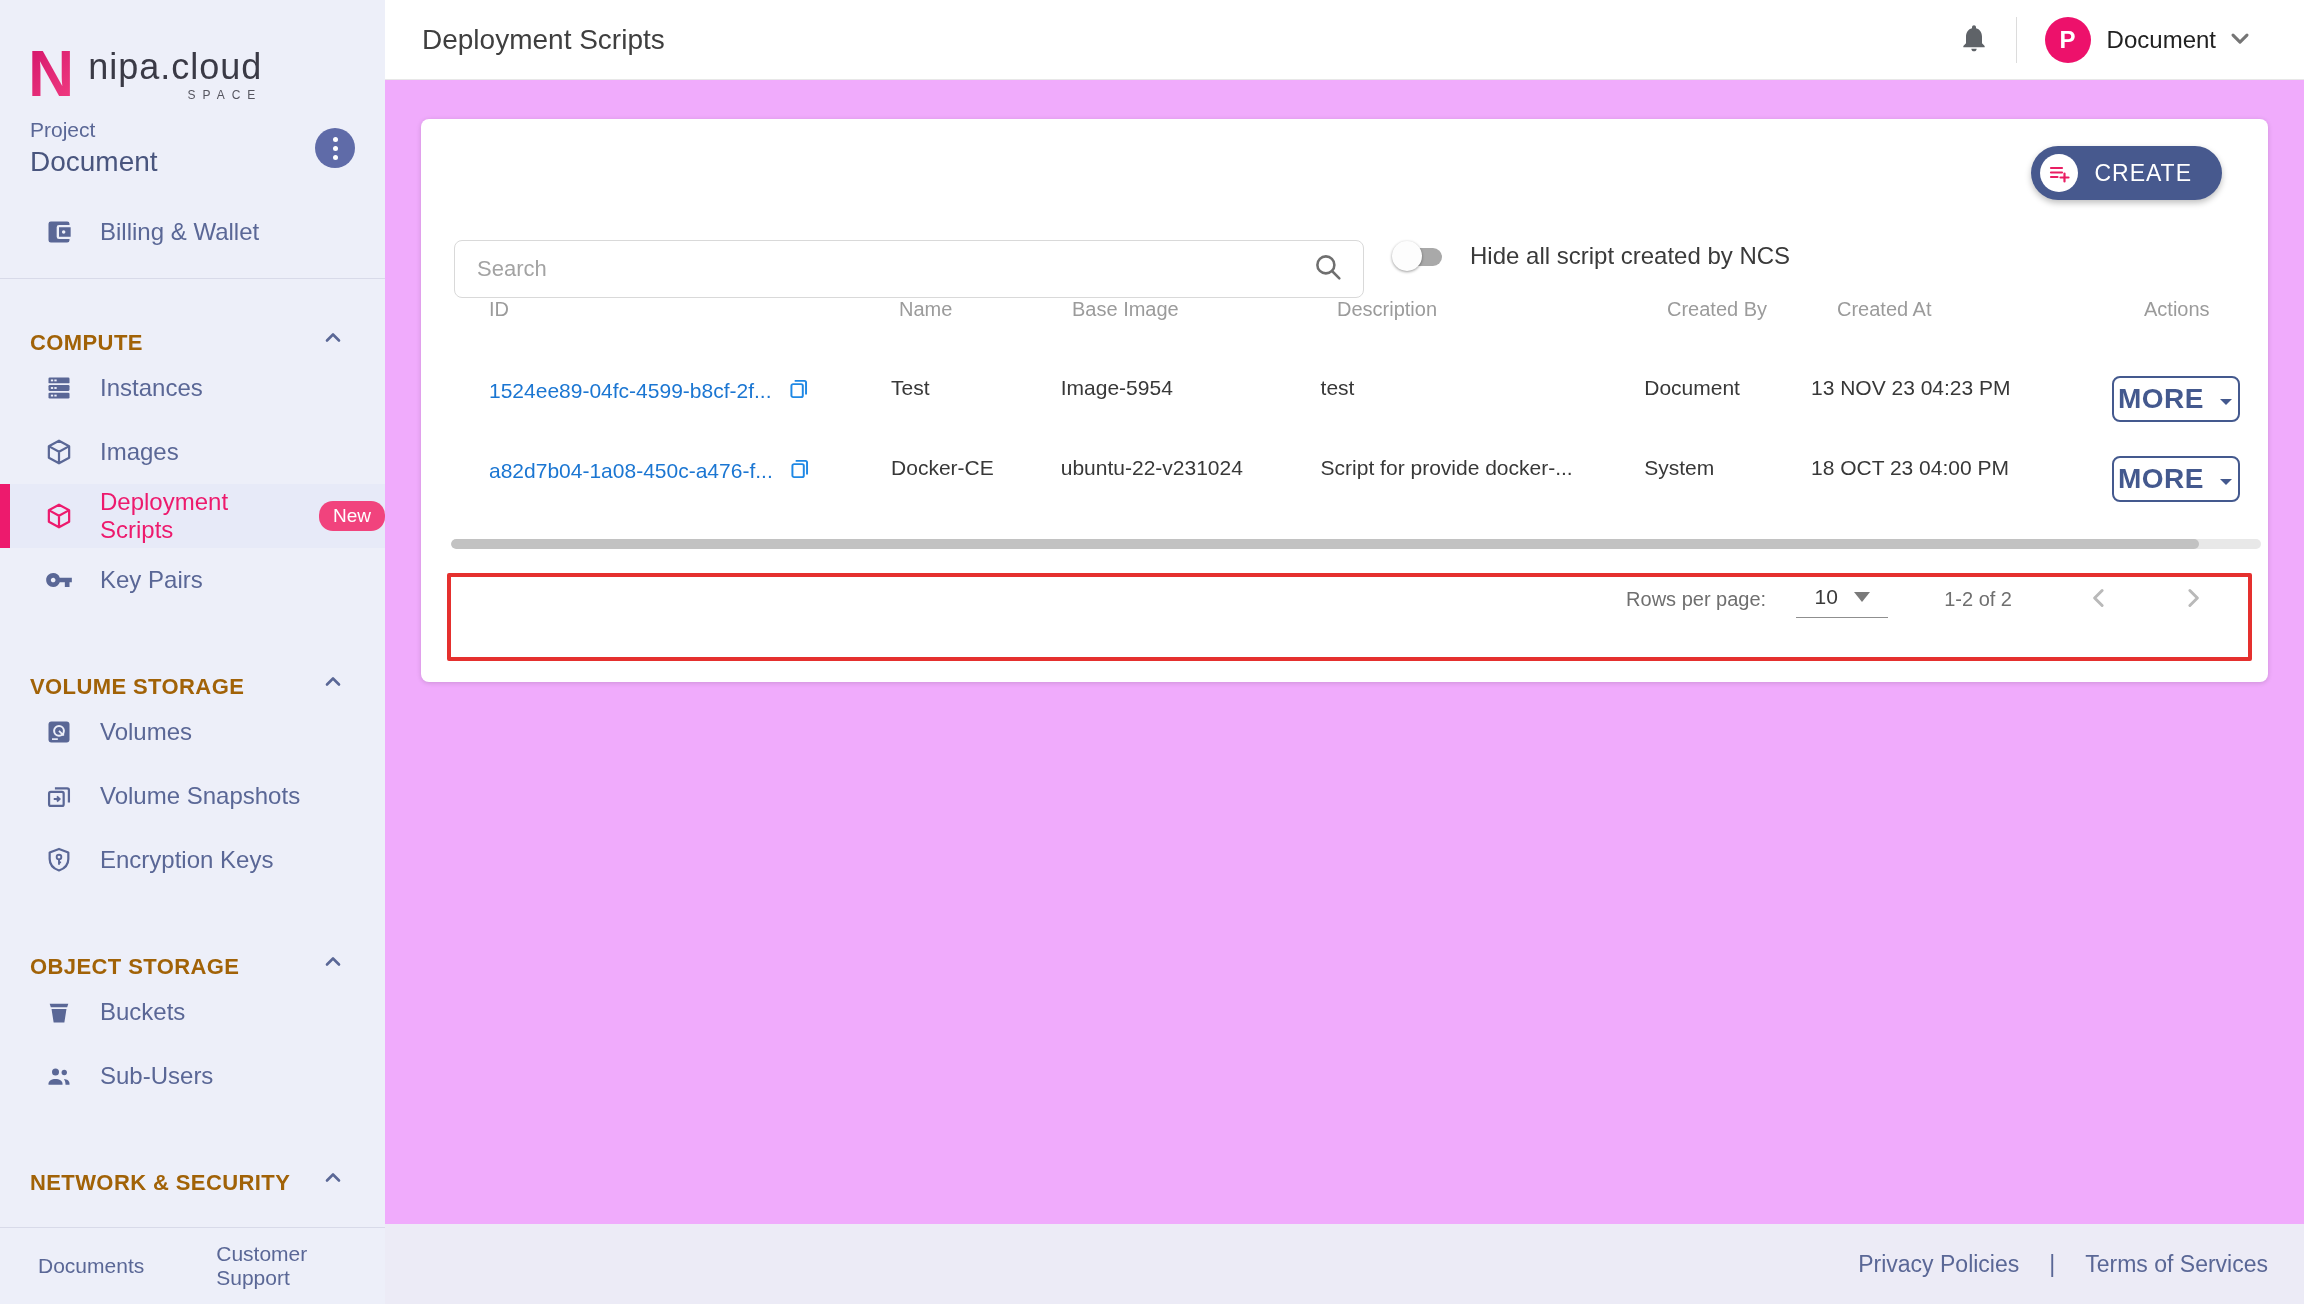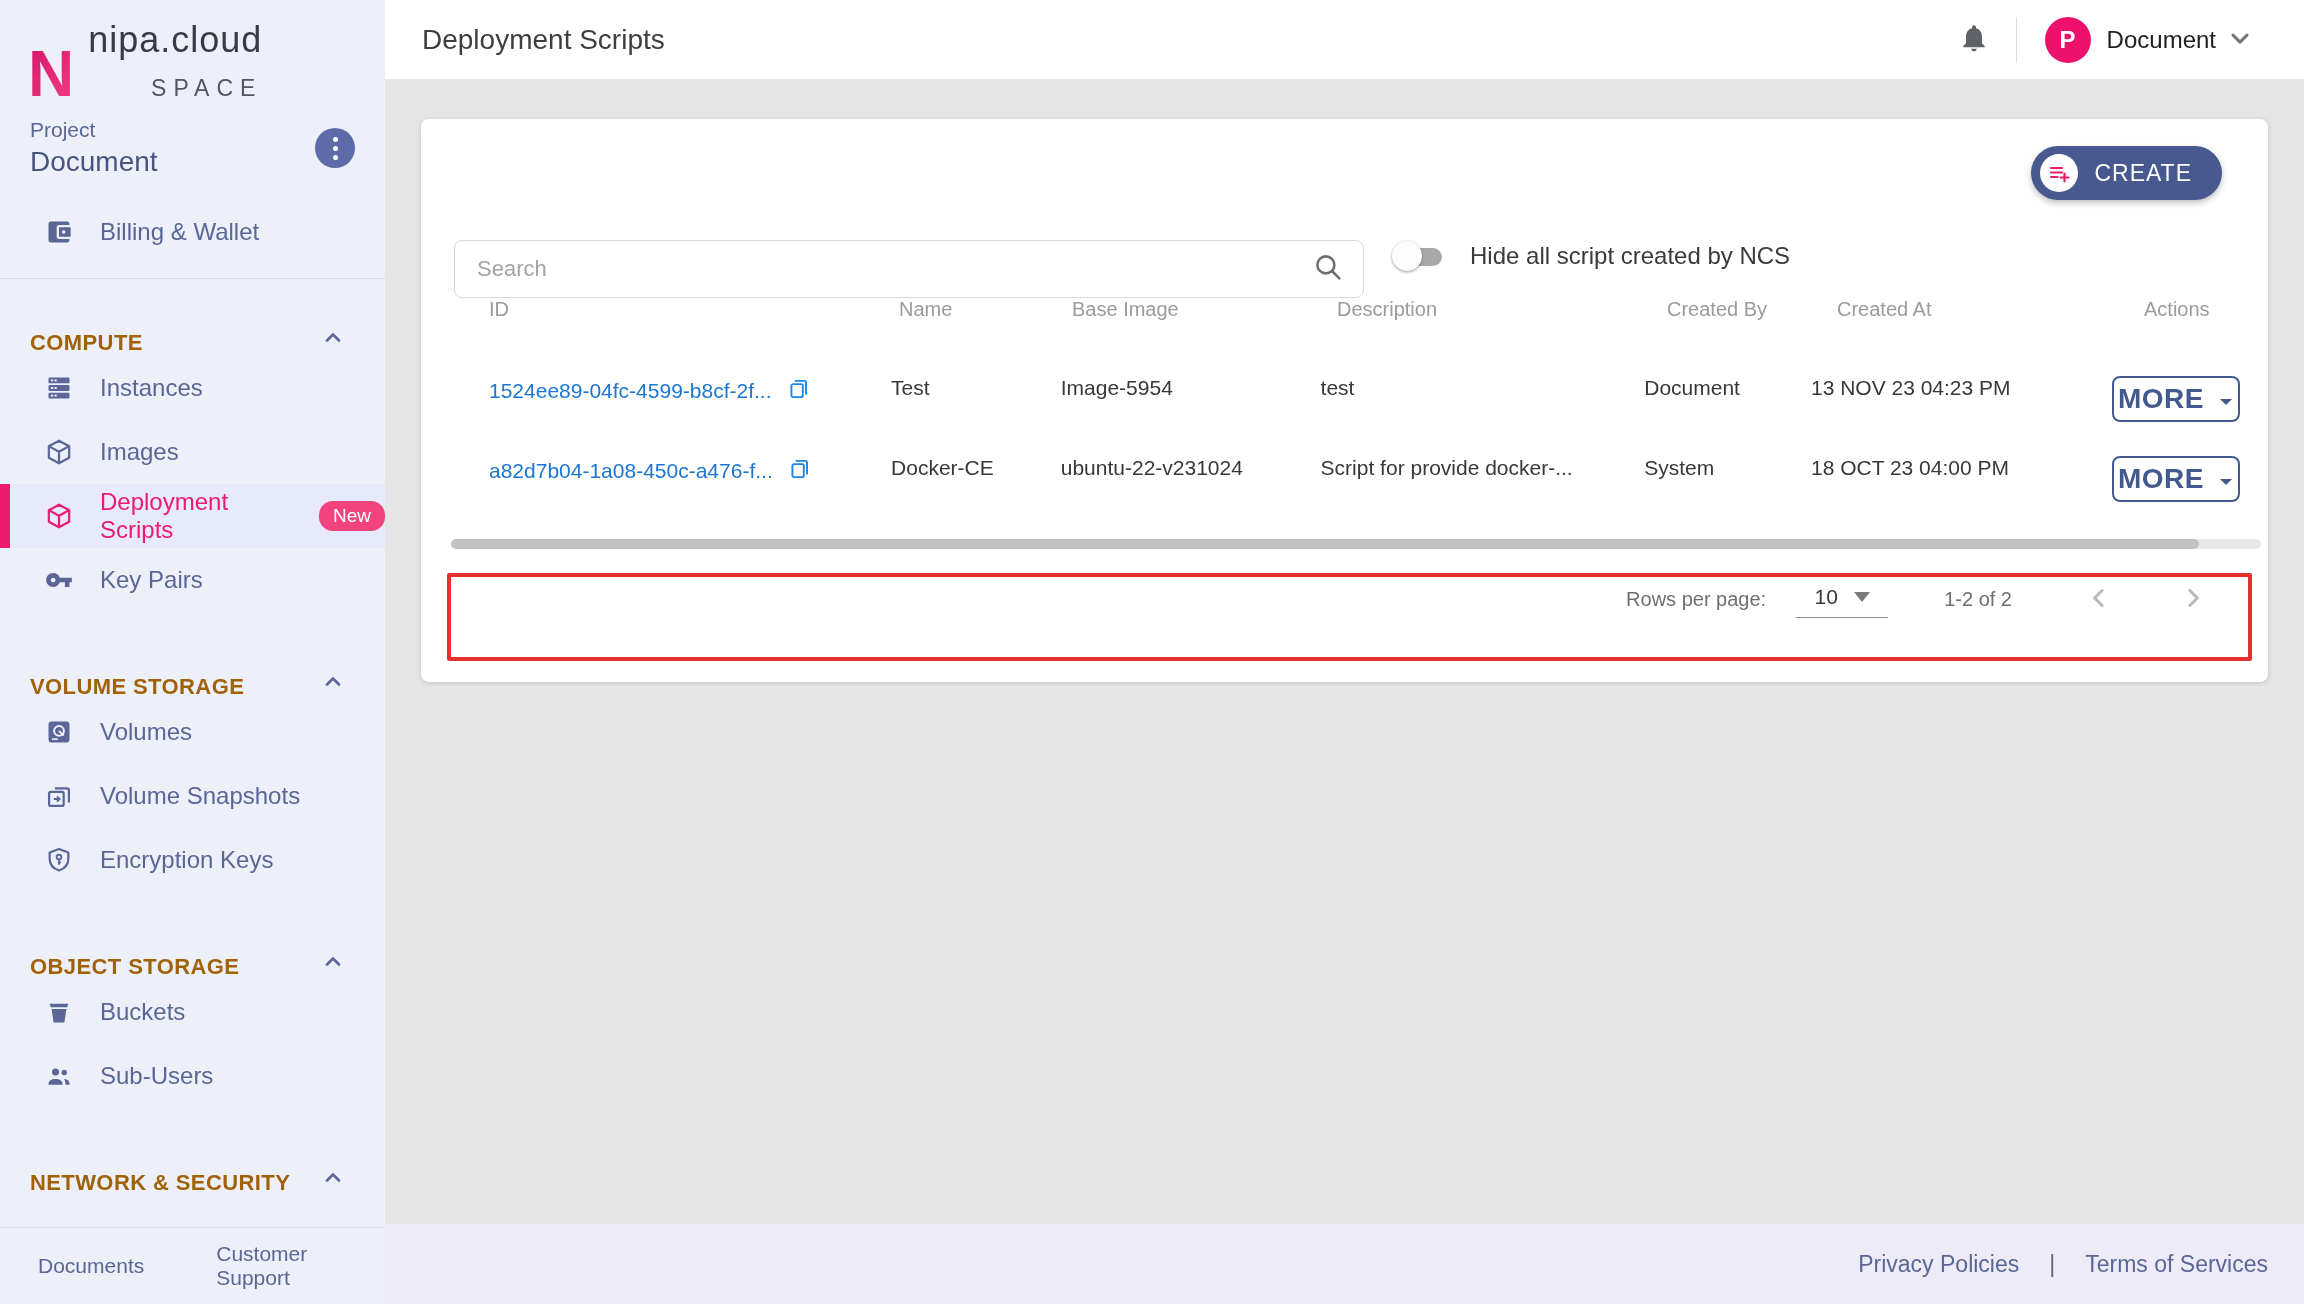--- a/index.html
+++ b/index.html
@@ -8,21 +8,21 @@
   .app { position:relative; width:2304px; height:1304px; display:flex; }
 
   
   .sidebar { width:385px; height:1304px; background:#edeff9; display:flex; flex-direction:column; flex-shrink:0; }
   .logo-row { display:flex; align-items:flex-end; padding:16px 0 0 28px; height:104px; }
   .logo-n { font-size:64px; font-weight:800; line-height:.9;
     background:linear-gradient(135deg,#d4166b,#f23d82);
     -webkit-background-clip:text; background-clip:text; color:transparent; }
   .logo-texts { margin-left:14px; display:flex; flex-direction:column; align-items:flex-end; padding-bottom:2px; }
   .logo-main { font-size:36px; color:#3a3a46; letter-spacing:1px; }
-  .logo-sub { font-size:23px; color:#55555f; letter-spacing:7px; margin-top:14px; }
+  .logo-sub { font-size:12px; color:#55555f; letter-spacing:7px; margin-top:0; }
 
   .project-row { display:flex; align-items:center; justify-content:space-between; padding:14px 30px 0 30px; }
   .project-label { font-size:21px; color:#5a6796; }
   .project-name { font-size:28px; color:#49557e; margin-top:4px; }
   .kebab-btn { width:40px; height:40px; border-radius:50%; background:#5f6ba8; border:none;
     display:flex; flex-direction:column; align-items:center; justify-content:center; gap:4px; cursor:pointer; }
   .kebab-btn i { width:5px; height:5px; border-radius:50%; background:#fff; }
 
   .side-item { height:64px; display:flex; align-items:center; padding-left:44px; font-size:24px; color:#5a6796; cursor:pointer; position:relative; }
   .side-item .ic { width:30px; height:30px; margin-right:26px; flex-shrink:0; display:flex; align-items:center; justify-content:center; }
@@ -40,21 +40,21 @@
   .right-col { flex:1; display:flex; flex-direction:column; }
   .topbar { height:80px; background:#fff; border-bottom:1px solid #e7e7e7; display:flex; align-items:center; padding:0 50px 0 37px; }
   .page-title { font-size:28px; color:#3f3f3f; font-weight:500; }
   .topbar-right { margin-left:auto; display:flex; align-items:center; }
   .bell { background:none; border:none; cursor:pointer; display:flex; margin-right:26px; }
   .top-divider { width:1px; height:46px; background:#dcdcdc; margin-right:28px; }
   .avatar { width:46px; height:46px; border-radius:50%; background:#ed116b; color:#fff; font-size:24px; font-weight:bold;
     display:flex; align-items:center; justify-content:center; margin-right:16px; }
   .account-name { font-size:24px; color:#212121; margin-right:10px; cursor:pointer; }
 
-  .main { flex:1; background:#e5e5e5; position:relative; }
+  .main { flex:1; background:#f0abfc; position:relative; }
   .card { position:absolute; left:36px; top:39px; width:1847px; height:563px; background:#fff; border-radius:8px;
     box-shadow:0 1px 5px rgba(0,0,0,.15); }
 
   .create-row { display:flex; justify-content:flex-end; padding:27px 46px 0 0; }
   .create-btn { height:54px; border-radius:27px; background:#47598e; border:none; color:#fff; font-size:23px;
     letter-spacing:1px; display:flex; align-items:center; padding:0 30px 0 9px; cursor:pointer;
     box-shadow:0 3px 6px rgba(0,0,0,.25); font-family:inherit; }
   .create-circle { width:38px; height:38px; border-radius:50%; background:#fff; display:flex; align-items:center; justify-content:center; margin-right:16px; }
 
   .controls-row { display:flex; align-items:flex-start; margin:40px 0 0 33px; }

